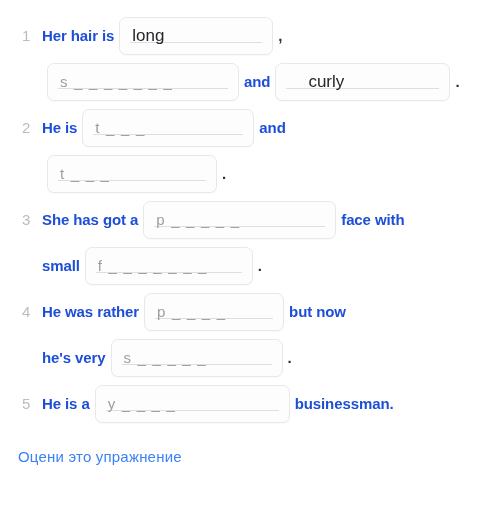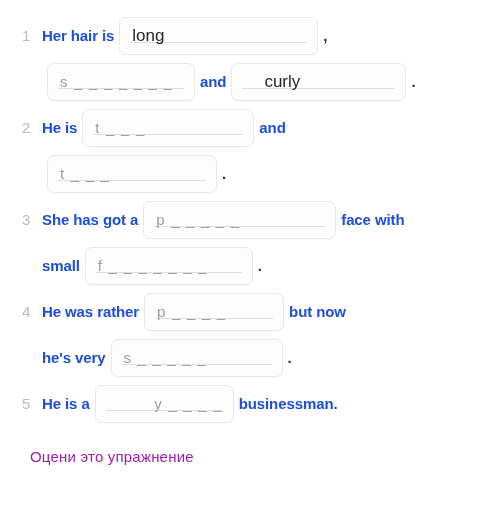--- a/index.html
+++ b/index.html
@@ -99,36 +99,36 @@
     position: absolute;
     left: 10px;
     right: 10px;
     bottom: 11px;
     height: 1px;
     background: #dedede;
     z-index: 1;
   }
 
   
-  .w-long  { width: 199px; }
-  .w-s7    { width: 148px; }
+  .w-long  { width: 154px; }
+  .w-s7    { width: 192px; }
   .w-curly { width: 175px; padding-left: 32px; }
   .w-t3a   { width: 172px; }
   .w-t3b   { width: 170px; }
   .w-p5    { width: 193px; }
   .w-f7    { width: 168px; }
   .w-p4    { width: 140px; }
   .w-s5    { width: 172px; }
-  .w-y4    { width: 139px; justify-content: flex-end; }
+  .w-y4    { width: 195px; }
 
   .footer {
     margin-top: 22px;
-    padding: 0 30px;
-    font-size: 15px;
-    color: #a21caf;
+    padding: 0 18px;
+    font-size: 15px;
+    color: #3b82f6;
     letter-spacing: 0.2px;
   }
 </style>
 </head>
 <body>
 
 <div class="exercise">
     <div class="q-row">
       <div class="q-num">1</div>
       <div class="q-body">

